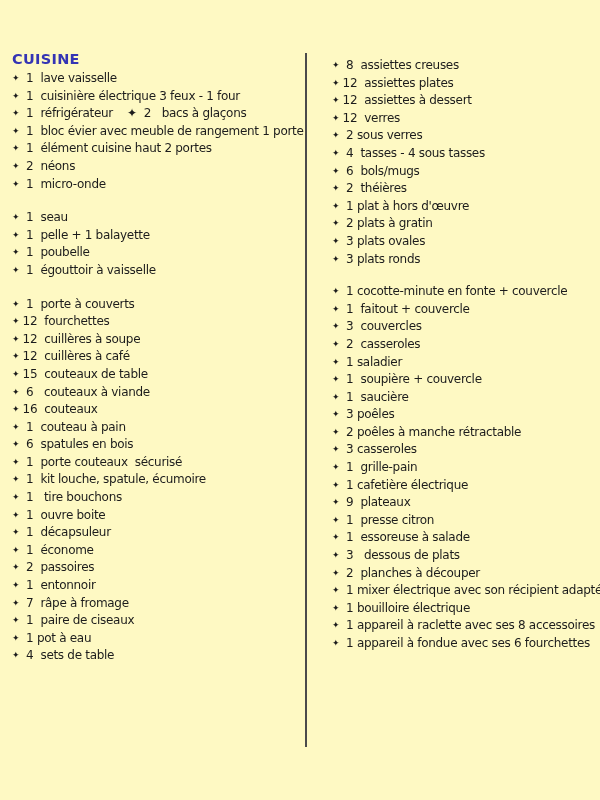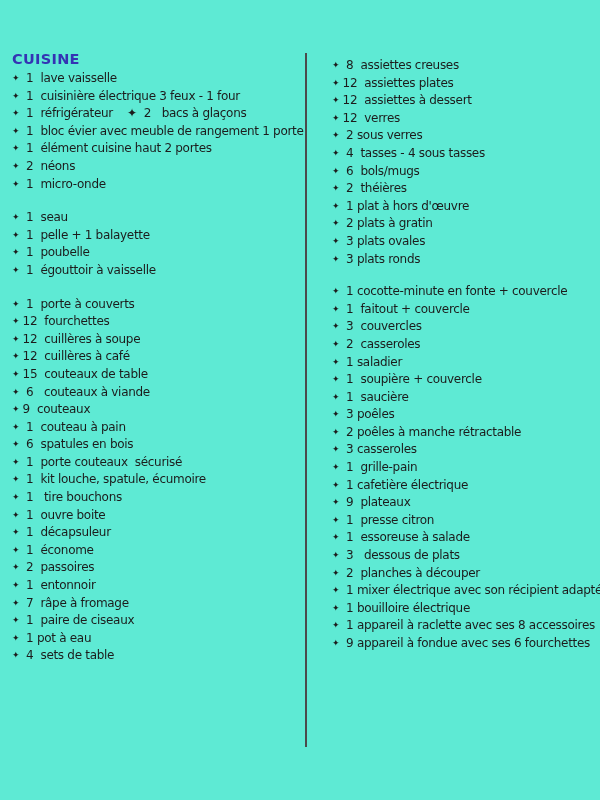--- a/index.html
+++ b/index.html
@@ -9,21 +9,21 @@
     }
     body {
       width: 600px;
       height: 800px;
       font-family: "DejaVu Sans", "Liberation Sans", sans-serif;
     }
     .page {
       position: relative;
       width: 600px;
       height: 800px;
-      background: #5eead4;
+      background: #fef9c3;
       overflow: hidden;
     }
     .divider {
       position: absolute;
       left: 305px;
       top: 53px;
       width: 1.5px;
       height: 694px;
       background: var(--divider-color, #4b4b4b);
     }
@@ -80,21 +80,21 @@
         <div class="item"><span class="bullet">✦</span><span> 1  poubelle</span></div>
         <div class="item"><span class="bullet">✦</span><span> 1  égouttoir à vaisselle</span></div>
       </div>
     <div class="group gap">
         <div class="item"><span class="bullet">✦</span><span> 1  porte à couverts</span></div>
         <div class="item"><span class="bullet">✦</span><span>12  fourchettes</span></div>
         <div class="item"><span class="bullet">✦</span><span>12  cuillères à soupe</span></div>
         <div class="item"><span class="bullet">✦</span><span>12  cuillères à café</span></div>
         <div class="item"><span class="bullet">✦</span><span>15  couteaux de table</span></div>
         <div class="item"><span class="bullet">✦</span><span> 6   couteaux à viande</span></div>
-        <div class="item"><span class="bullet">✦</span><span>9  couteaux</span></div>
+        <div class="item"><span class="bullet">✦</span><span>16  couteaux</span></div>
         <div class="item"><span class="bullet">✦</span><span> 1  couteau à pain</span></div>
         <div class="item"><span class="bullet">✦</span><span> 6  spatules en bois</span></div>
         <div class="item"><span class="bullet">✦</span><span> 1  porte couteaux  sécurisé</span></div>
         <div class="item"><span class="bullet">✦</span><span> 1  kit louche, spatule, écumoire</span></div>
         <div class="item"><span class="bullet">✦</span><span> 1   tire bouchons</span></div>
         <div class="item"><span class="bullet">✦</span><span> 1  ouvre boite</span></div>
         <div class="item"><span class="bullet">✦</span><span> 1  décapsuleur</span></div>
         <div class="item"><span class="bullet">✦</span><span> 1  économe</span></div>
         <div class="item"><span class="bullet">✦</span><span> 2  passoires</span></div>
         <div class="item"><span class="bullet">✦</span><span> 1  entonnoir</span></div>
@@ -134,16 +134,16 @@
         <div class="item"><span class="bullet">✦</span><span> 1  grille-pain</span></div>
         <div class="item"><span class="bullet">✦</span><span> 1 cafetière électrique</span></div>
         <div class="item"><span class="bullet">✦</span><span> 9  plateaux</span></div>
         <div class="item"><span class="bullet">✦</span><span> 1  presse citron</span></div>
         <div class="item"><span class="bullet">✦</span><span> 1  essoreuse à salade</span></div>
         <div class="item"><span class="bullet">✦</span><span> 3   dessous de plats</span></div>
         <div class="item"><span class="bullet">✦</span><span> 2  planches à découper</span></div>
         <div class="item"><span class="bullet">✦</span><span> 1 mixer électrique avec son récipient adapté</span></div>
         <div class="item"><span class="bullet">✦</span><span> 1 bouilloire électrique</span></div>
         <div class="item"><span class="bullet">✦</span><span> 1 appareil à raclette avec ses 8 accessoires</span></div>
-        <div class="item"><span class="bullet">✦</span><span> 9 appareil à fondue avec ses 6 fourchettes</span></div>
+        <div class="item"><span class="bullet">✦</span><span> 1 appareil à fondue avec ses 6 fourchettes</span></div>
       </div>
   </div>
 </div>
 
 </body></html>

